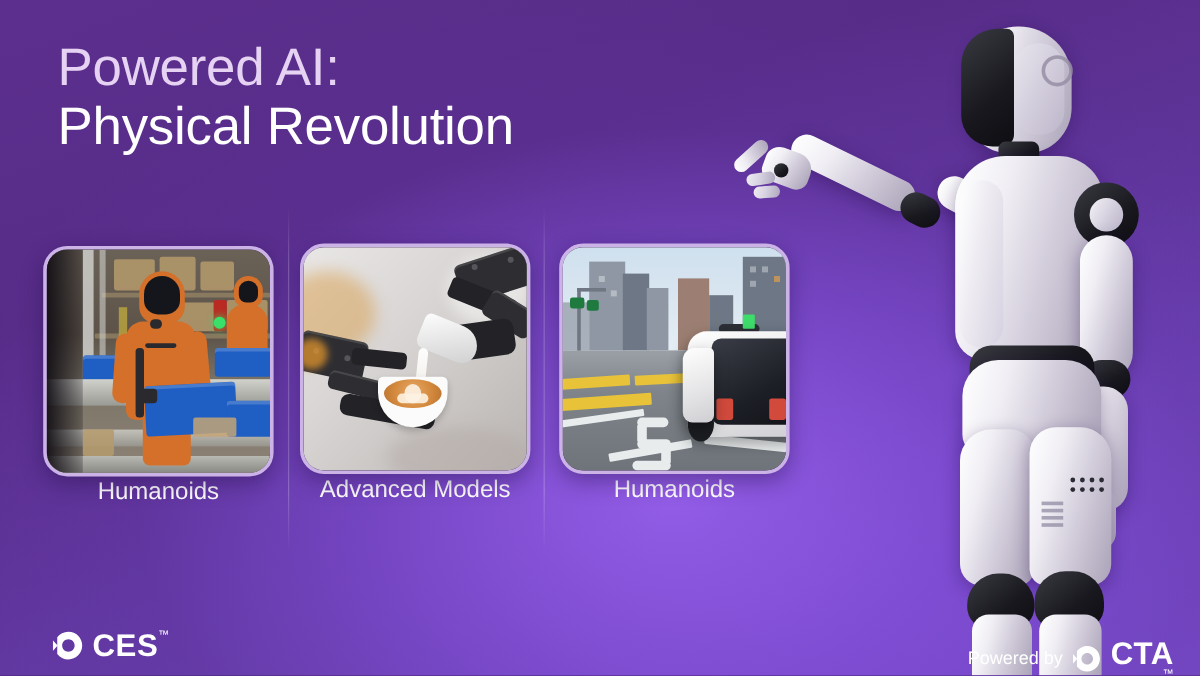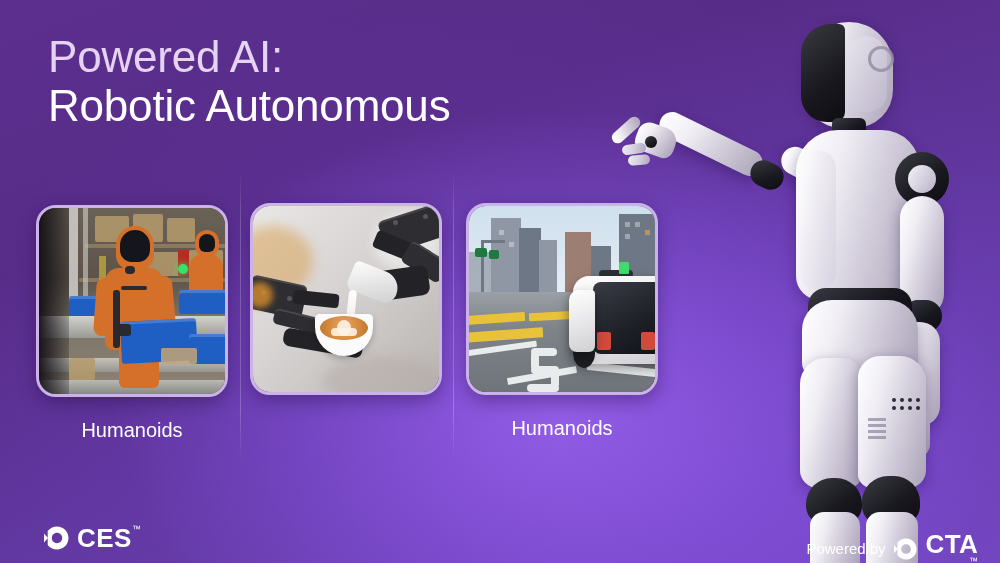--- a/index.html
+++ b/index.html
@@ -45,21 +45,21 @@
   .card-frame {
     width:192px; height:192px;
     border-radius:20px;
     border:3px solid #cbb3e8;
     overflow:hidden;
     position:relative;
     box-shadow:0 6px 18px rgba(30,10,60,0.38);
     background:#3b2a4a;
   }
   .card-caption {
-    margin-top:20px;
+    margin-top:0;
     color:#ffffff;
     font-size:20px;
     line-height:26px;
     text-align:center;
     width:192px;
   }
   #card-humanoids     { left:36px;  top:205px; }
   #card-models        { left:250px; top:203px; }
   #card-vehicles      { left:466px; top:203px; }
 
@@ -178,21 +178,21 @@
   .cta-mark { width:24px; height:24px; position:relative; }
   .cta-word { color:#ffffff; font-size:26px; font-weight:bold; letter-spacing:0.3px; line-height:26px; }
 </style>
 </head>
 <body>
 
 <div id="slide">
 
   <div id="title-block">
     <div class="title-line l1">Powered AI:</div>
-    <div class="title-line l2">Robotic Autonomous</div>
+    <div class="title-line l2">Physical Revolution</div>
   </div>
 
   <div class="divider" id="divider-1"></div>
   <div class="divider" id="divider-2"></div>
 
   <div class="card" id="card-humanoids">
     <div class="card-frame">
       <div class="wh-bg"></div>
 
       <div class="wh-box" style="left:56px;  top:8px;  width:34px; height:26px;"></div>
@@ -264,20 +264,21 @@
       <div class="gripper-dark" style="left:40px; top:86px; width:46px; height:14px; transform:rotate(6deg);"></div>
       <div class="gripper" style="left:20px; top:110px; width:72px; height:16px; transform:rotate(14deg);"></div>
       <div class="gripper-dark" style="left:30px; top:128px; width:80px; height:18px; border-radius:7px; transform:rotate(10deg);"></div>
       <div class="lt-blurblob" style="left:-6px; top:76px; width:26px; height:26px; background:rgba(226,150,45,0.75); filter:blur(3px);"></div>
 
       <div class="lt-cup" style="left:62px; top:108px; width:58px; height:42px;"></div>
       <div class="lt-coffee" style="left:67px; top:110px; width:48px; height:24px;"></div>
       <div class="lt-art" style="left:84px; top:114px; width:14px; height:16px;"></div>
       <div class="lt-art" style="left:78px; top:122px; width:26px; height:8px; border-radius:4px;"></div>
     </div>
+    <div class="card-caption">Advanced Models</div>
   </div>
 
   <div class="card" id="card-vehicles">
     <div class="card-frame">
       <div class="av-sky"></div>
 
       <div class="bldg" style="left:22px; top:12px; width:30px; height:74px;"></div>
       <div class="bldg dark" style="left:50px; top:22px; width:22px; height:64px;"></div>
       <div class="bldg" style="left:70px; top:34px; width:18px; height:52px;"></div>
       <div class="bldg warm" style="left:96px; top:26px; width:26px; height:60px;"></div>

